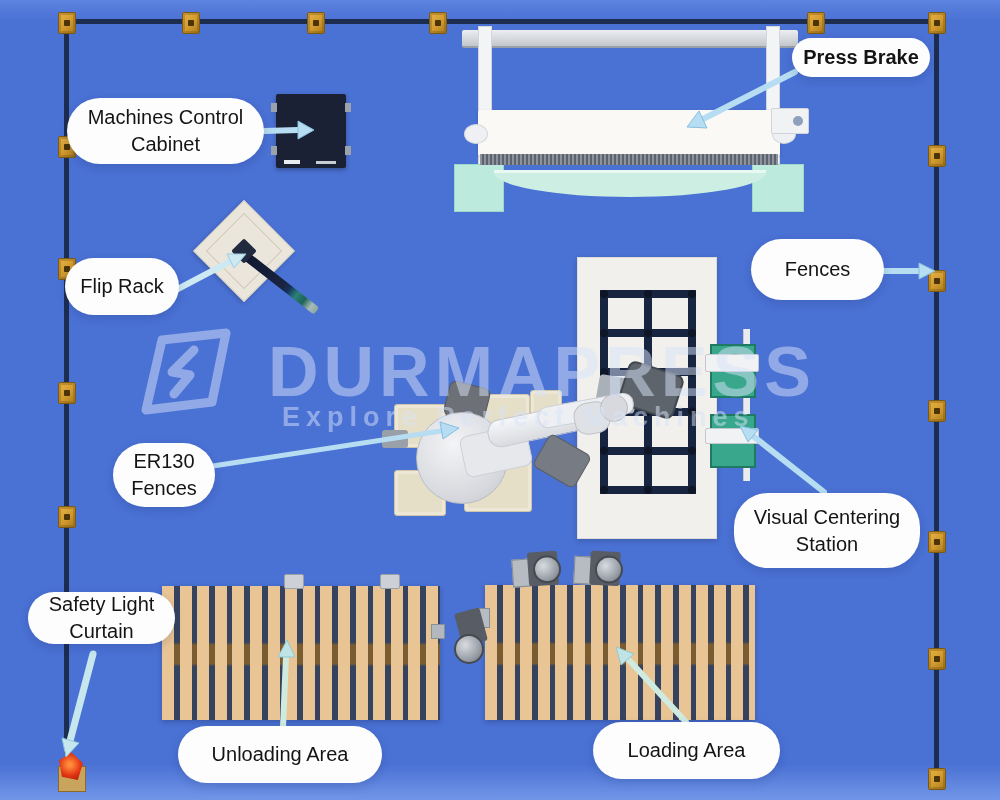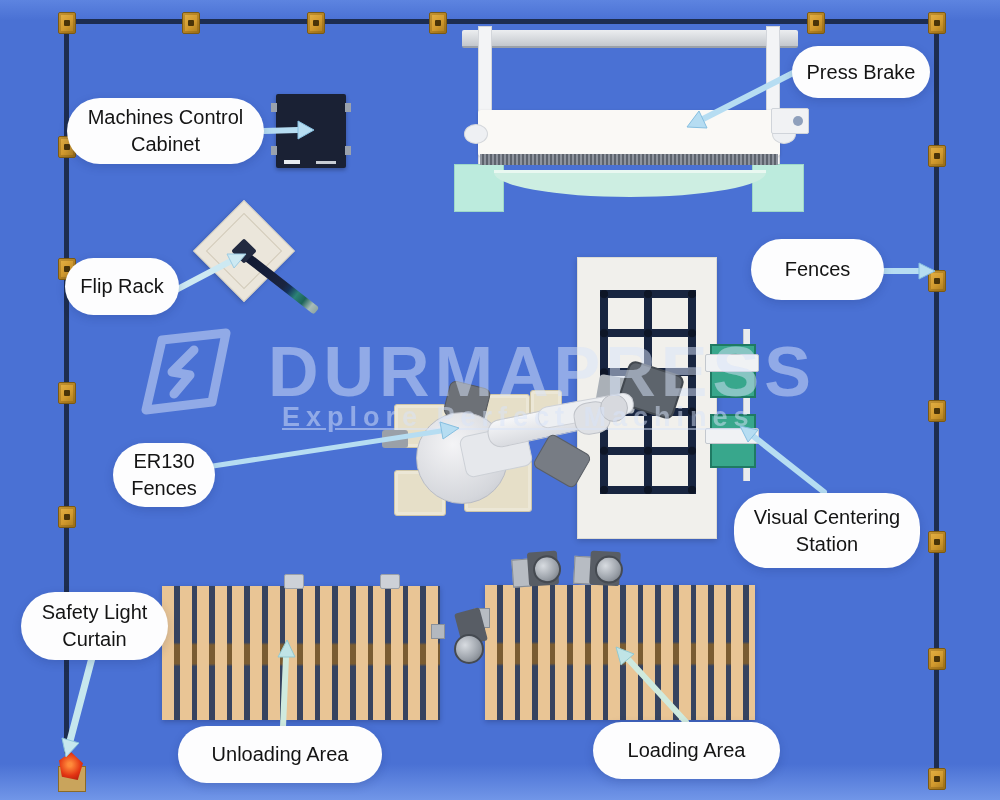--- a/index.html
+++ b/index.html
@@ -22,27 +22,27 @@
   }
   .post::after{content:"";position:absolute;left:5px;top:7px;width:6px;height:6px;background:#4a3408;border-radius:1px;}
 
   
   .pill{
     position:absolute;z-index:7;background:#fdfdfe;border-radius:34px;
     display:flex;flex-direction:column;align-items:center;justify-content:center;
     font-size:20px;line-height:27px;color:#141414;text-align:center;
     box-shadow:0 3px 10px rgba(15,35,90,.18);
   }
-  #pill-press-brake{left:792px;top:46px;width:138px;height:52px;}
+  #pill-press-brake{left:792px;top:38px;width:138px;height:39px;font-weight:bold;}
   #pill-electric{left:67px;top:98px;width:197px;height:66px;}
   #pill-flip{left:65px;top:258px;width:114px;height:57px;}
   #pill-fences{left:751px;top:239px;width:133px;height:61px;}
   #pill-er130{left:113px;top:443px;width:102px;height:64px;}
   #pill-visual{left:734px;top:493px;width:186px;height:75px;}
-  #pill-safety{left:21px;top:592px;width:147px;height:68px;}
+  #pill-safety{left:28px;top:592px;width:147px;height:52px;}
   #pill-unloading{left:178px;top:726px;width:204px;height:57px;}
   #pill-loading{left:593px;top:722px;width:187px;height:57px;}
 
   
   #press-brake{left:450px;top:24px;width:360px;height:192px;z-index:3;}
   #pb-beam{left:12px;top:6px;width:336px;height:16px;background:linear-gradient(180deg,#eceef0,#c3c7cd);border-radius:2px;border-bottom:2px solid #9aa0a8;}
   #pb-post-l{left:28px;top:2px;width:12px;height:168px;background:#f3f4f6;border:1px solid #d3d6db;}
   #pb-post-r{left:316px;top:2px;width:12px;height:168px;background:#f3f4f6;border:1px solid #d3d6db;}
   #pb-foot-l{left:4px;top:140px;width:48px;height:46px;background:#bcebdd;border:1px solid #9ed8c8;}
   #pb-foot-r{left:302px;top:140px;width:50px;height:46px;background:#bcebdd;border:1px solid #9ed8c8;}
@@ -138,21 +138,21 @@
   
   #safety-device{left:55px;top:750px;width:32px;height:42px;z-index:3;}
   #sd-base{left:3px;top:16px;width:26px;height:24px;background:#c9a45c;border:1px solid #8a6a28;}
   #sd-red{left:4px;top:2px;width:24px;height:28px;
     clip-path:polygon(50% 0,100% 40%,78% 100%,12% 88%,0 30%);
     background:radial-gradient(circle at 45% 45%,#ff8a3a 10%,#e23312 55%,#9e150c);}
 
   
   .wm{position:absolute;z-index:5;color:rgba(216,228,250,.5);white-space:nowrap;font-family:"Liberation Sans",sans-serif;}
   #wm-brand{left:268px;top:332px;font-size:70px;font-weight:bold;letter-spacing:5px;}
-  #wm-tagline{left:282px;top:402px;font-size:27px;font-weight:bold;letter-spacing:6px;text-decoration:underline;}
+  #wm-tagline{left:282px;top:402px;font-size:27px;font-weight:bold;letter-spacing:6px;}
   #wm-logo{left:132px;top:328px;z-index:5;position:absolute;}
 
   
   #arrows{position:absolute;left:0;top:0;z-index:6;pointer-events:none;}
 </style>
 </head>
 <body>
 
 <div class="canvas">
 

